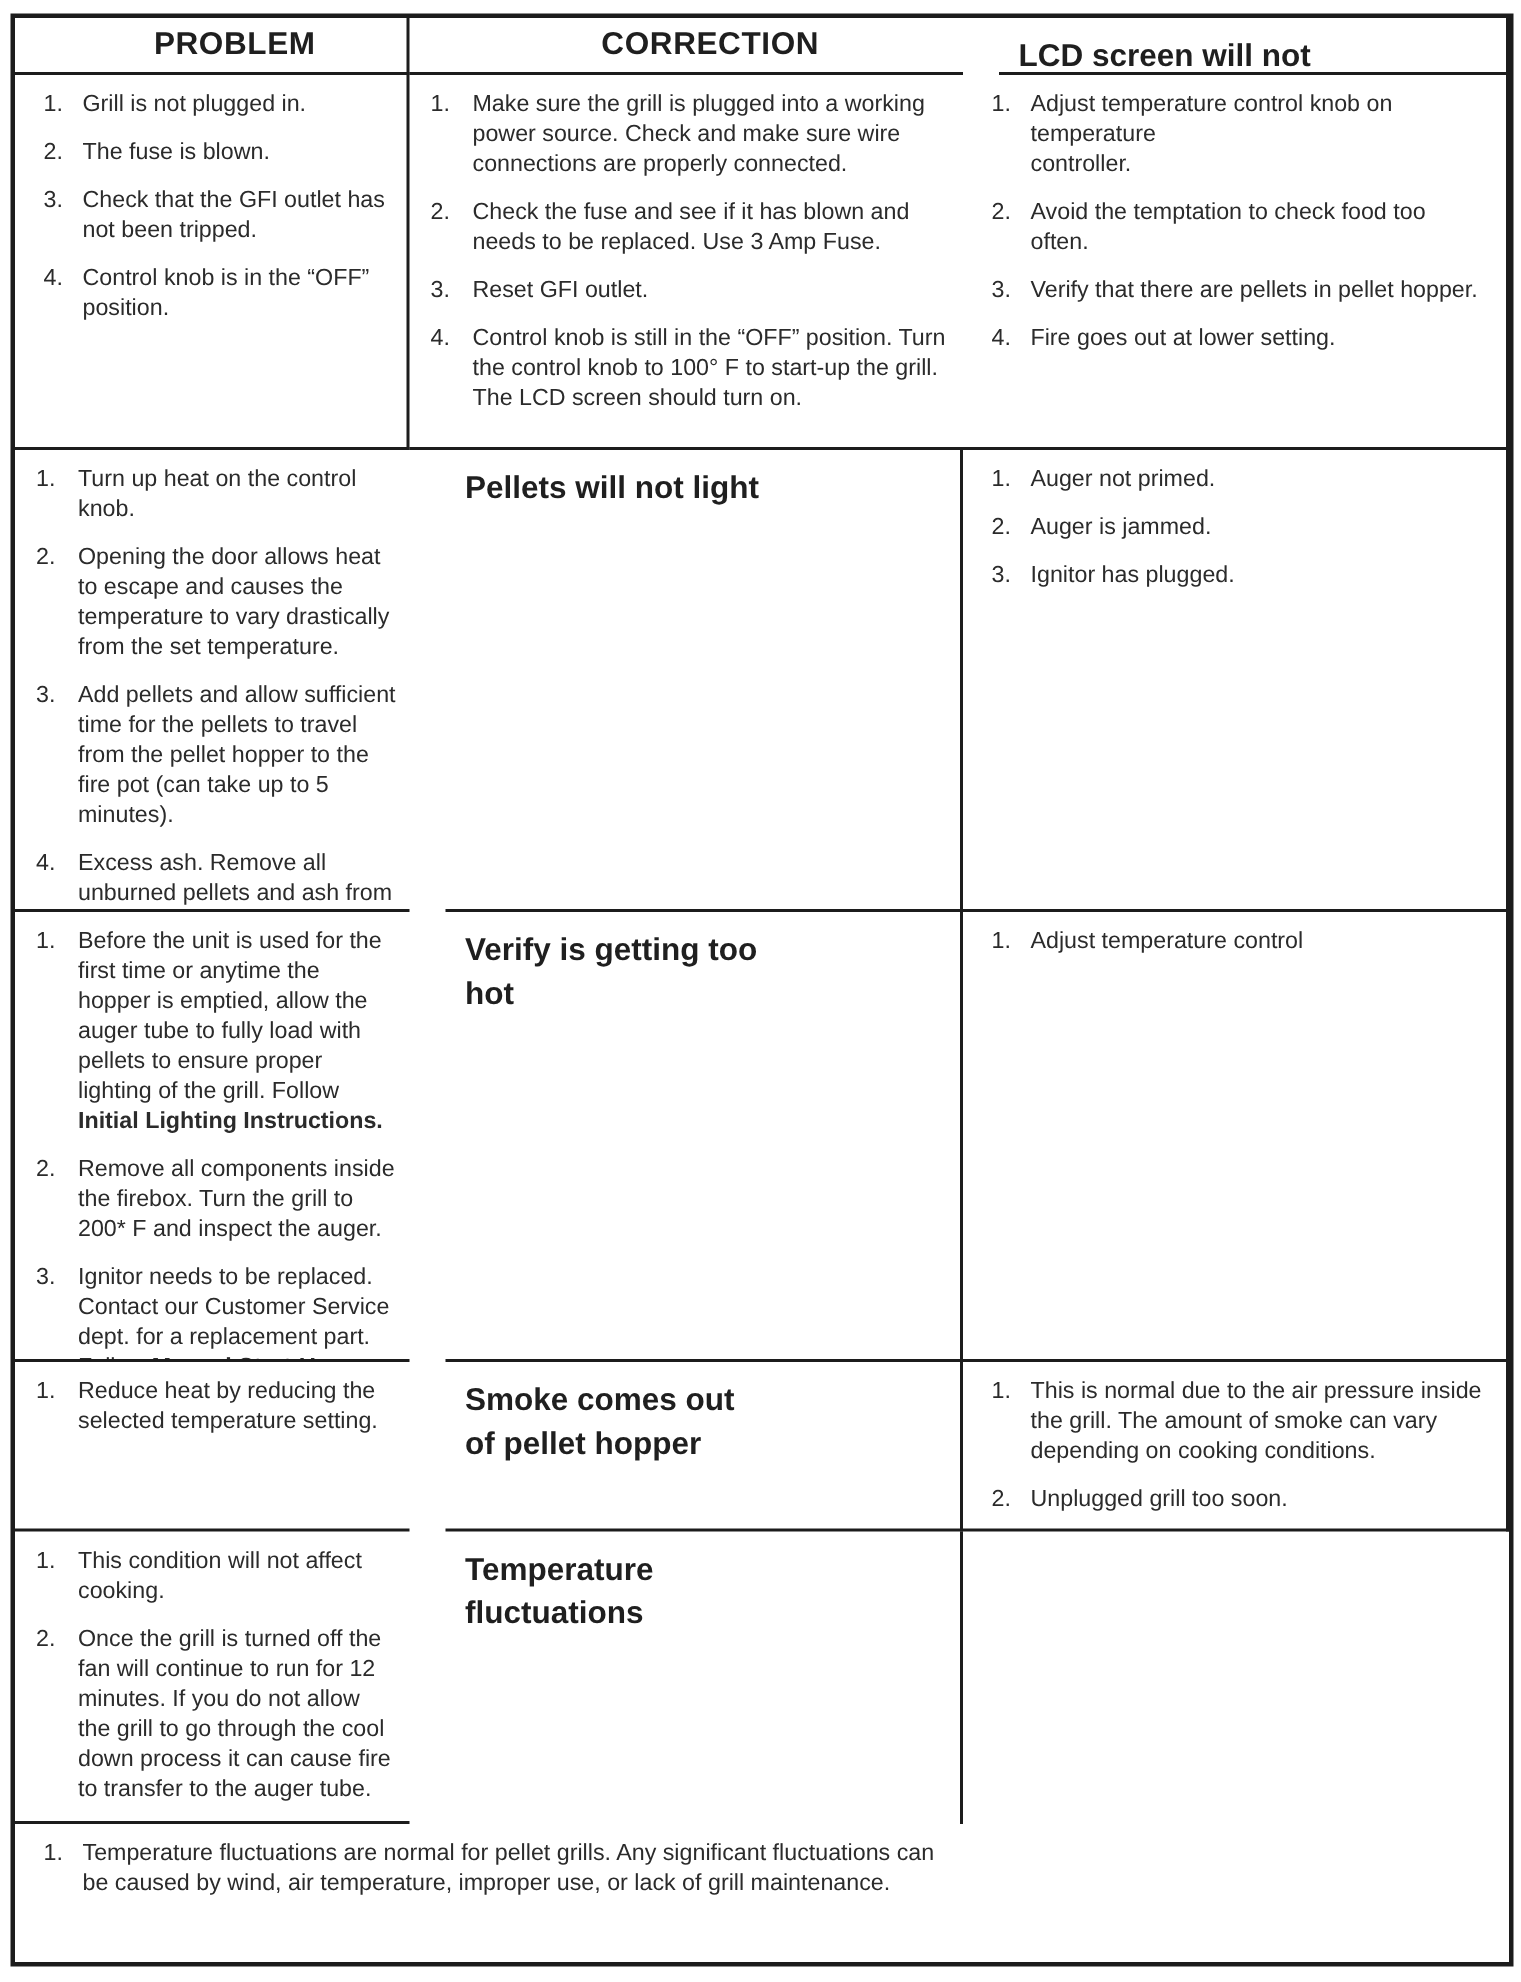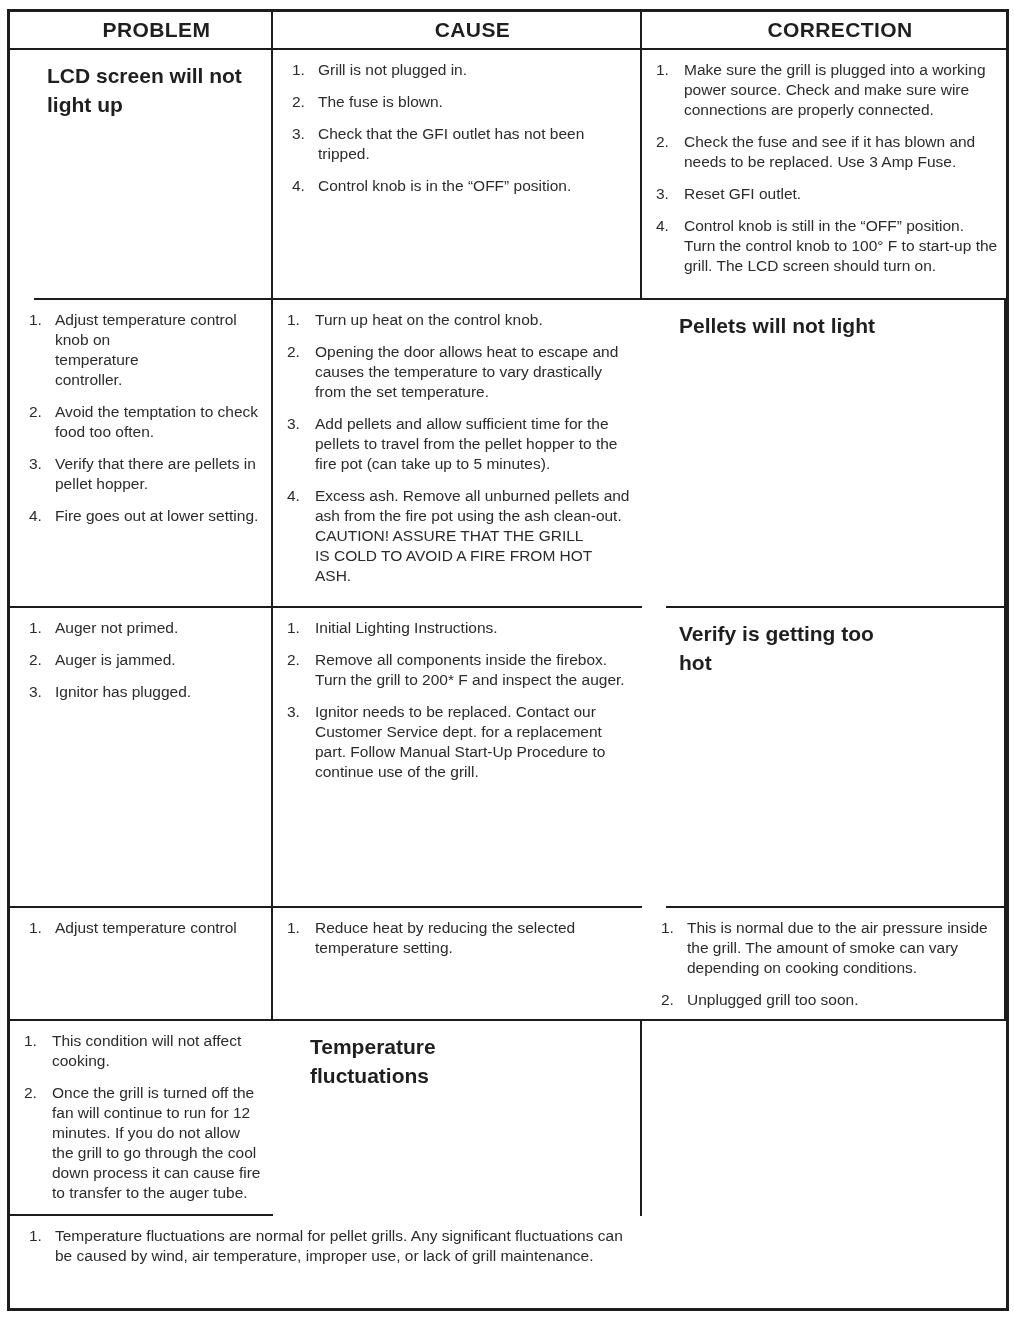--- a/index.html
+++ b/index.html
@@ -58,29 +58,28 @@
   .lcell {
     padding: 10px 12px 0 19px;
     font-size: 15.5px;
     line-height: 20px;
   }
   .lcell.ccell { padding-left: 14px; padding-right: 8px; }
   .li { display: flex; margin-bottom: 12px; }
   .li .n { flex: 0 0 26px; width: 26px; }
   .ccell .li .n { flex-basis: 28px; width: 28px; }
   .li .t { flex: 1; white-space: pre-line; }
-  .li .t b { font-weight: normal; }
+  .li .t b { font-weight: bold; }
 </style>
 </head>
 <body>
 
 <div id="page">
   <div class="tbl" id="grid">
     <div class="cell hcell">PROBLEM</div>
-    <div class="cell hcell">CAUSE</div>
     <div class="cell hcell last-col">CORRECTION</div>
 
   <div class="cell pcell">
         <div class="ptext">LCD screen will not
 light up</div>
       </div>
       <div class="cell lcell">
         <div class="li">
           <span class="n">1.</span>
           <span class="t"><span>Grill is not plugged in.</span></span>
@@ -170,21 +169,22 @@
           <span class="t"><span>Auger is jammed.</span></span>
         </div>
         <div class="li">
           <span class="n">3.</span>
           <span class="t"><span>Ignitor has plugged.</span></span>
         </div>
       </div>
       <div class="cell lcell ccell last-col">
         <div class="li">
           <span class="n">1.</span>
-          <span class="t"><b>Initial Lighting Instructions.</b></span>
+          <span class="t"><span>Before the unit is used for the first time or anytime the hopper is emptied, allow the auger tube to fully load with pellets to ensure proper lighting of the grill. Follow
+</span><b>Initial Lighting Instructions.</b></span>
         </div>
         <div class="li">
           <span class="n">2.</span>
           <span class="t"><span>Remove all components inside the firebox. Turn the grill to 200* F and inspect the auger.</span></span>
         </div>
         <div class="li">
           <span class="n">3.</span>
           <span class="t"><span>Ignitor needs to be replaced. Contact our Customer Service dept. for a replacement part. Follow </span><b>Manual Start-Up Procedure</b><span> to continue use of the grill.</span></span>
         </div>
       </div>
@@ -196,20 +196,24 @@
         <div class="li">
           <span class="n">1.</span>
           <span class="t"><span>Adjust temperature control</span></span>
         </div>
       </div>
       <div class="cell lcell ccell last-col">
         <div class="li">
           <span class="n">1.</span>
           <span class="t"><span>Reduce heat by reducing the selected temperature setting.</span></span>
         </div>
+      </div>
+      <div class="cell pcell">
+        <div class="ptext">Smoke comes out
+of pellet hopper</div>
       </div>
       <div class="cell lcell">
         <div class="li">
           <span class="n">1.</span>
           <span class="t"><span>This is normal due to the air pressure inside the grill. The amount of smoke can vary depending on cooking conditions.</span></span>
         </div>
         <div class="li">
           <span class="n">2.</span>
           <span class="t"><span>Unplugged grill too soon.</span></span>
         </div>

